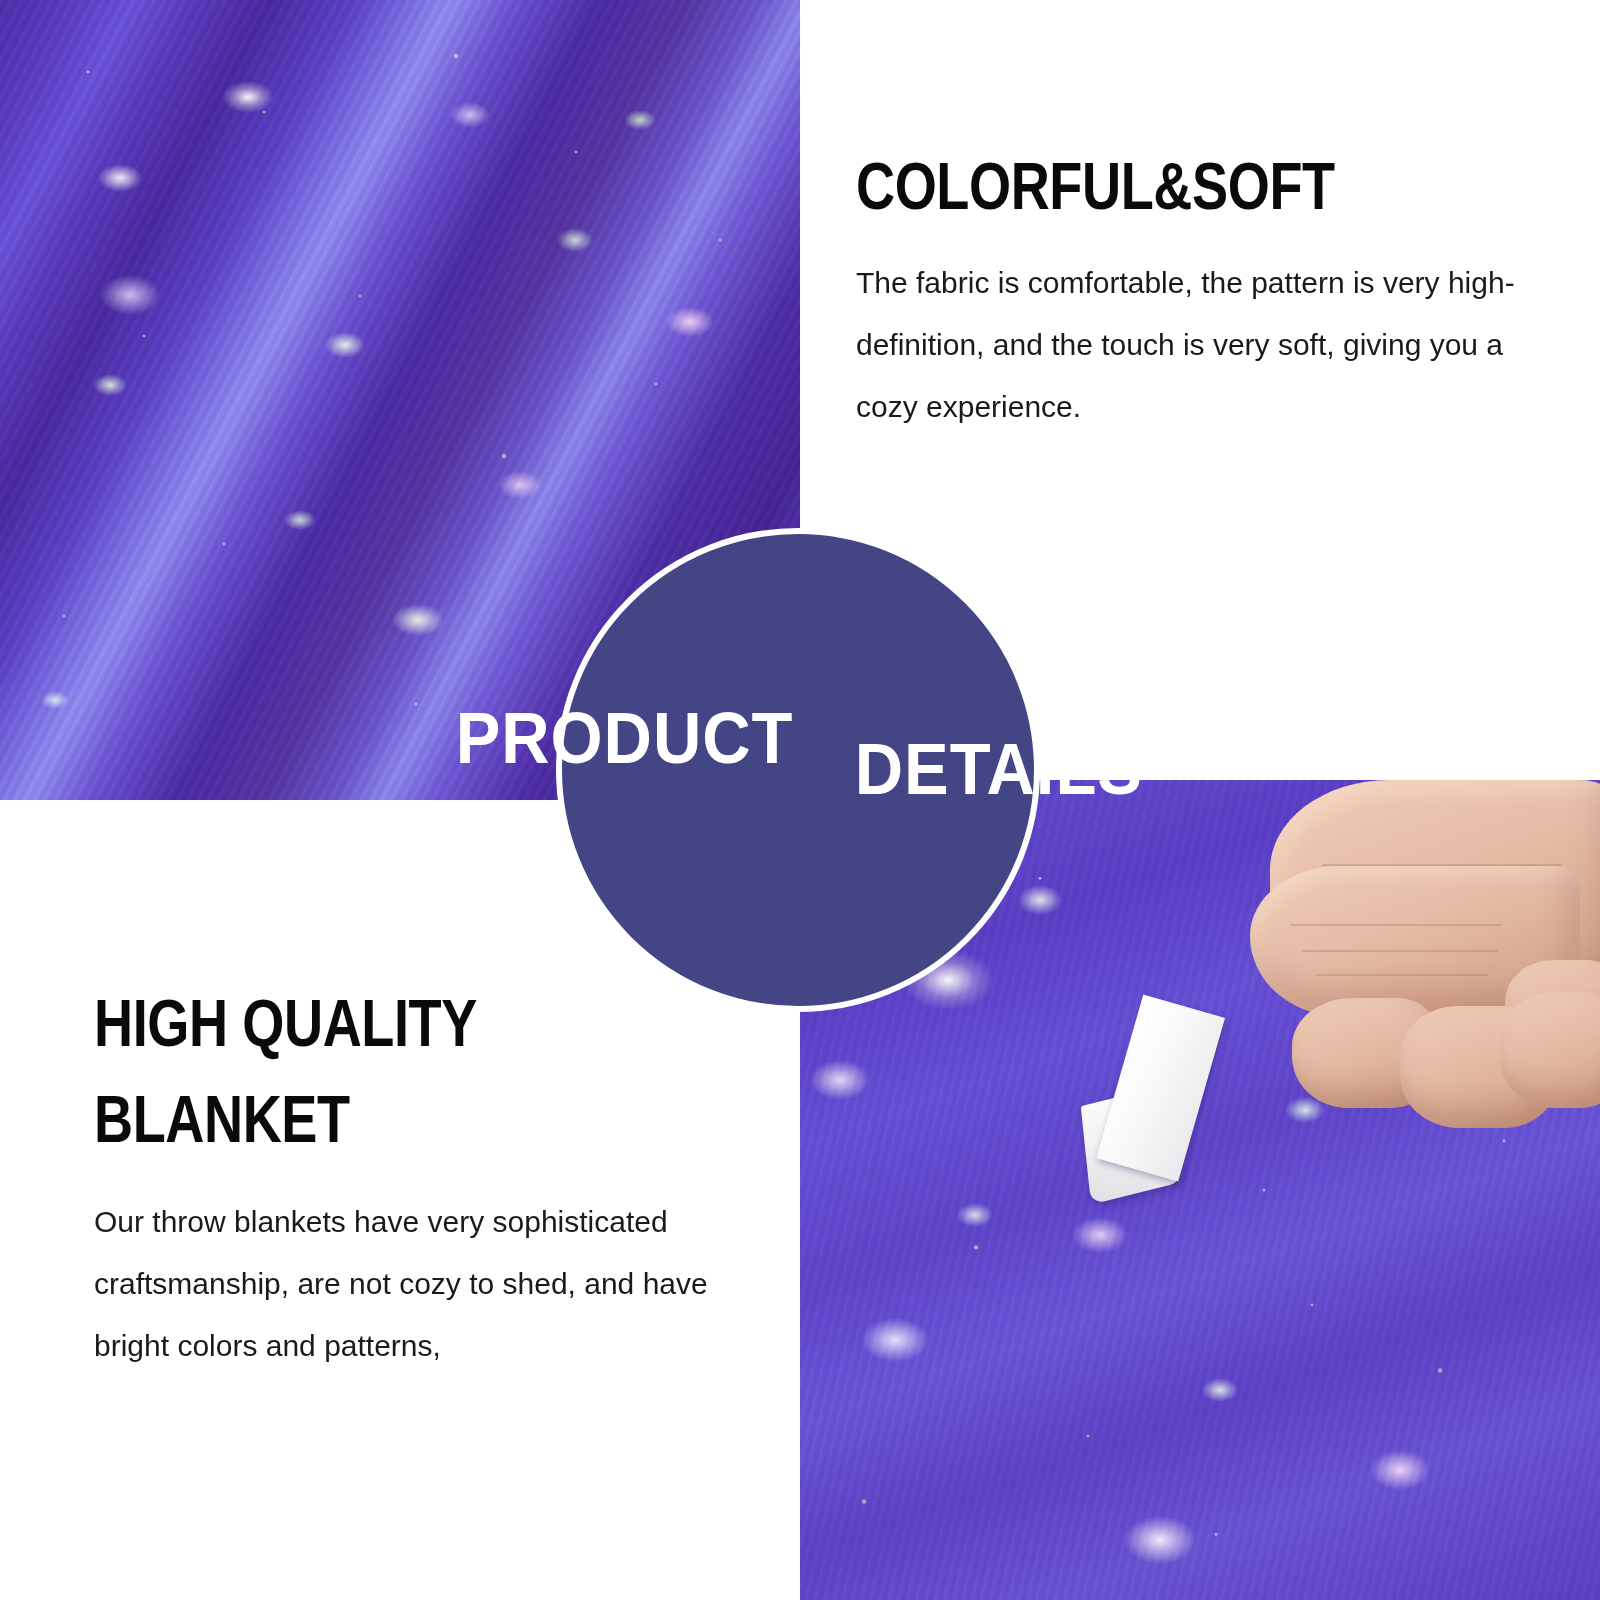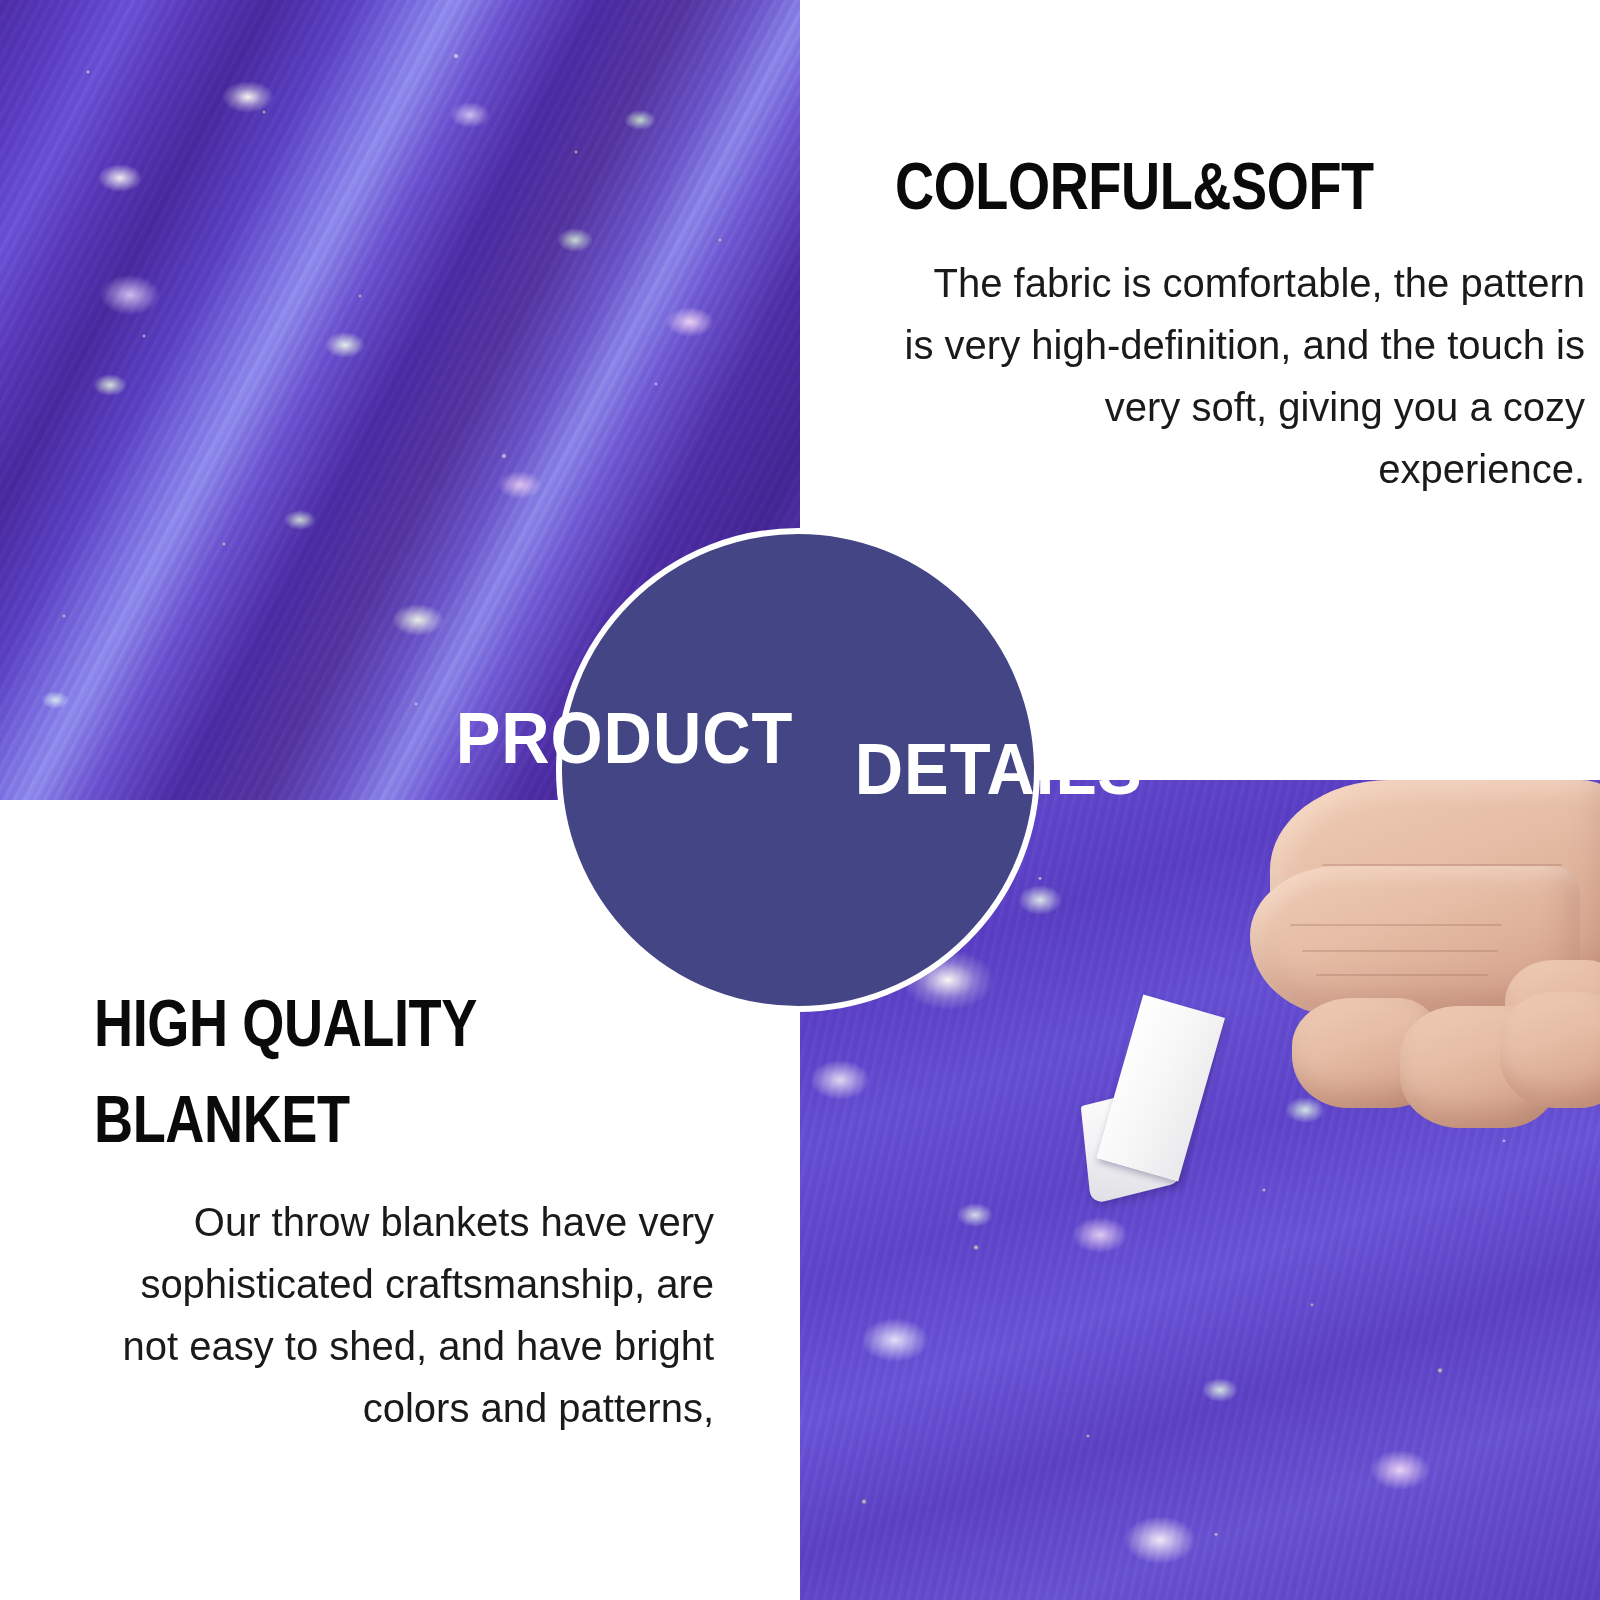--- a/index.html
+++ b/index.html
@@ -140,24 +140,24 @@
 
   
   .headline{
     color:#0a0a0a;font-family:"Liberation Sans","DejaVu Sans",sans-serif;
     font-weight:bold;letter-spacing:-0.5px;
     transform:scaleX(.82);transform-origin:left center;
     white-space:nowrap;
   }
   .bodytext{
     color:#1a1a1a;font-family:"Liberation Sans","DejaVu Sans",sans-serif;
-    font-size:40px;line-height:62px;font-weight:400;text-align:right;
-  }
-
-  #panel-colorful{position:absolute;left:895px;top:150px;width:660px;}
+    font-size:30px;line-height:62px;font-weight:400;
+  }
+
+  #panel-colorful{position:absolute;left:856px;top:150px;width:660px;}
   #headline-colorful{font-size:66px;line-height:72px;}
   #body-colorful{margin-top:30px;width:690px;}
 
   #panel-quality{position:absolute;left:94px;top:975px;width:640px;}
   .headline-quality{font-size:66px;line-height:96px;}
   #body-quality{margin-top:24px;width:620px;}
 </style>
 </head>
 <body>
 
@@ -197,16 +197,16 @@
   </div>
 
   <div id="panel-colorful">
     <div class="headline" id="headline-colorful">COLORFUL&amp;SOFT</div>
     <div class="bodytext" id="body-colorful">The fabric is comfortable, the pattern is very high-definition, and the touch is very soft, giving you a cozy experience.</div>
   </div>
 
   <div id="panel-quality">
     <div class="headline headline-quality">HIGH QUALITY</div>
     <div class="headline headline-quality">BLANKET</div>
-    <div class="bodytext" id="body-quality">Our throw blankets have very sophisticated craftsmanship, are not easy to shed, and have bright colors and patterns,</div>
+    <div class="bodytext" id="body-quality">Our throw blankets have very sophisticated craftsmanship, are not cozy to shed, and have bright colors and patterns,</div>
   </div>
 
 </div>
 
 </body></html>

